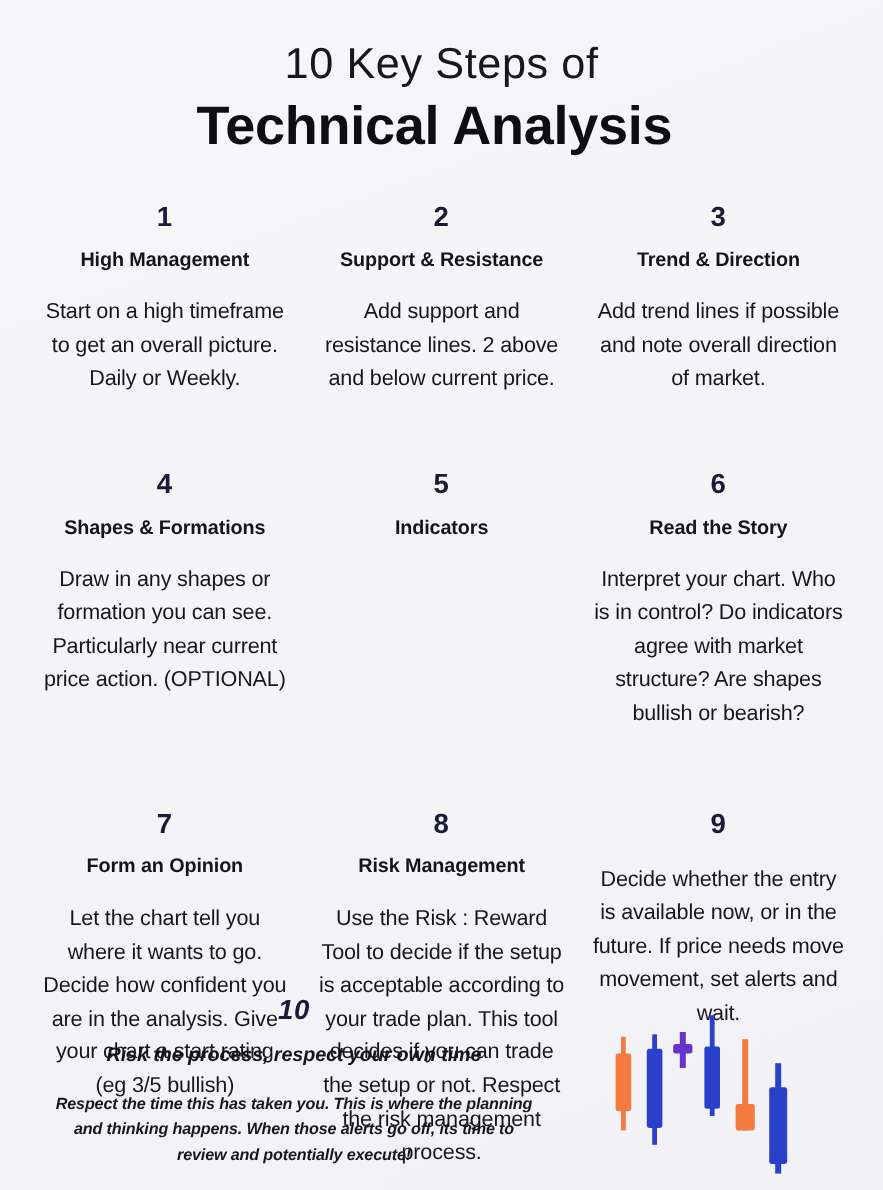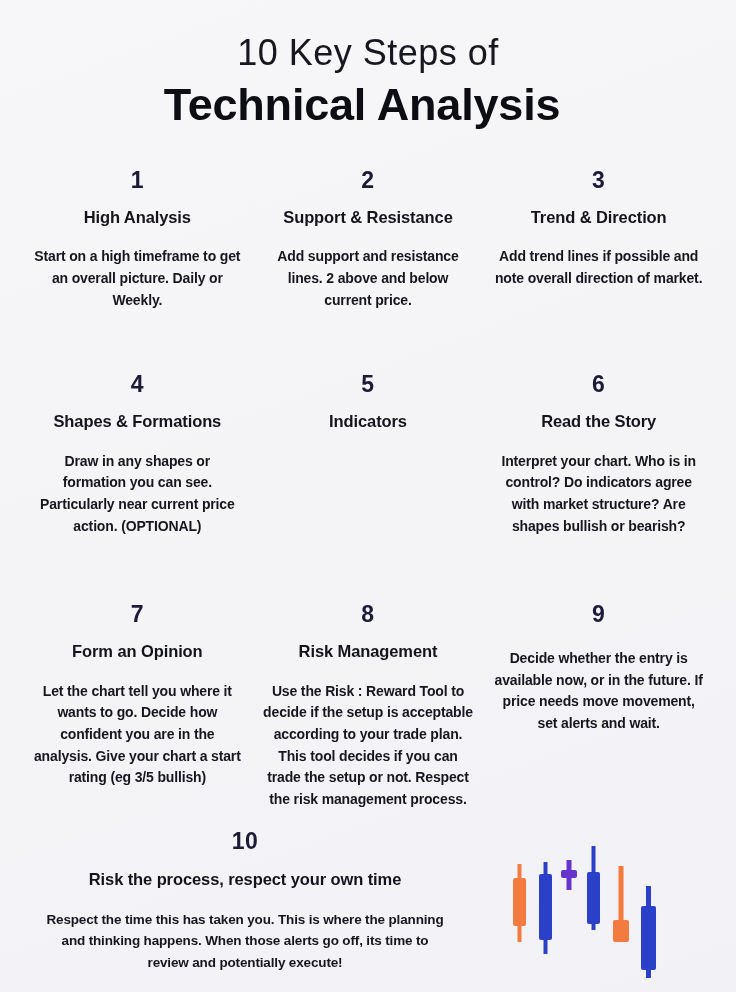--- a/index.html
+++ b/index.html
@@ -71,40 +71,41 @@
   }
   .step-title {
     font-size: 16.5px;
     font-weight: 600;
     color: #14141c;
     line-height: 1.25;
     margin-bottom: 18px;
     letter-spacing: -0.1px;
   }
   .step-body {
-    font-size: 14px;
-    font-weight: 700;
+    font-size: 18px;
+    font-weight: 400;
     color: #16161e;
     line-height: 1.55;
     letter-spacing: -0.15px;
     margin-top: 19px;
   }
 
   .row-2 .step { padding-top: 10px; }
   .row-3 .step { padding-top: 14px; }
 
   
   .final {
     position: absolute;
     left: 0;
     top: 828px;
     width: 490px;
     text-align: center;
     padding: 0 32px;
     box-sizing: border-box;
+    font-style: italic;
   }
   .final .step-num {
     font-size: 23px;
     margin-bottom: 14px;
   }
   .final-title {
     font-size: 16.5px;
     font-weight: 600;
     color: #14141c;
     margin-bottom: 20px;
@@ -134,21 +135,21 @@
 <div class="poster">
 
   <div class="header">
     <div class="title-line1">10 Key Steps of</div>
     <div class="title-line2">Technical Analysis</div>
   </div>
 
   <div class="grid row-1">
     <div class="step">
       <div class="step-num">1</div>
-      <div class="step-title">High Analysis</div>
+      <div class="step-title">High Management</div>
       <div class="step-body">Start on a high timeframe to get an overall picture. Daily or Weekly.</div>
     </div>
     <div class="step">
       <div class="step-num">2</div>
       <div class="step-title">Support &amp; Resistance</div>
       <div class="step-body">Add support and resistance lines. 2 above and below current price.</div>
     </div>
     <div class="step">
       <div class="step-num">3</div>
       <div class="step-title">Trend &amp; Direction</div>

